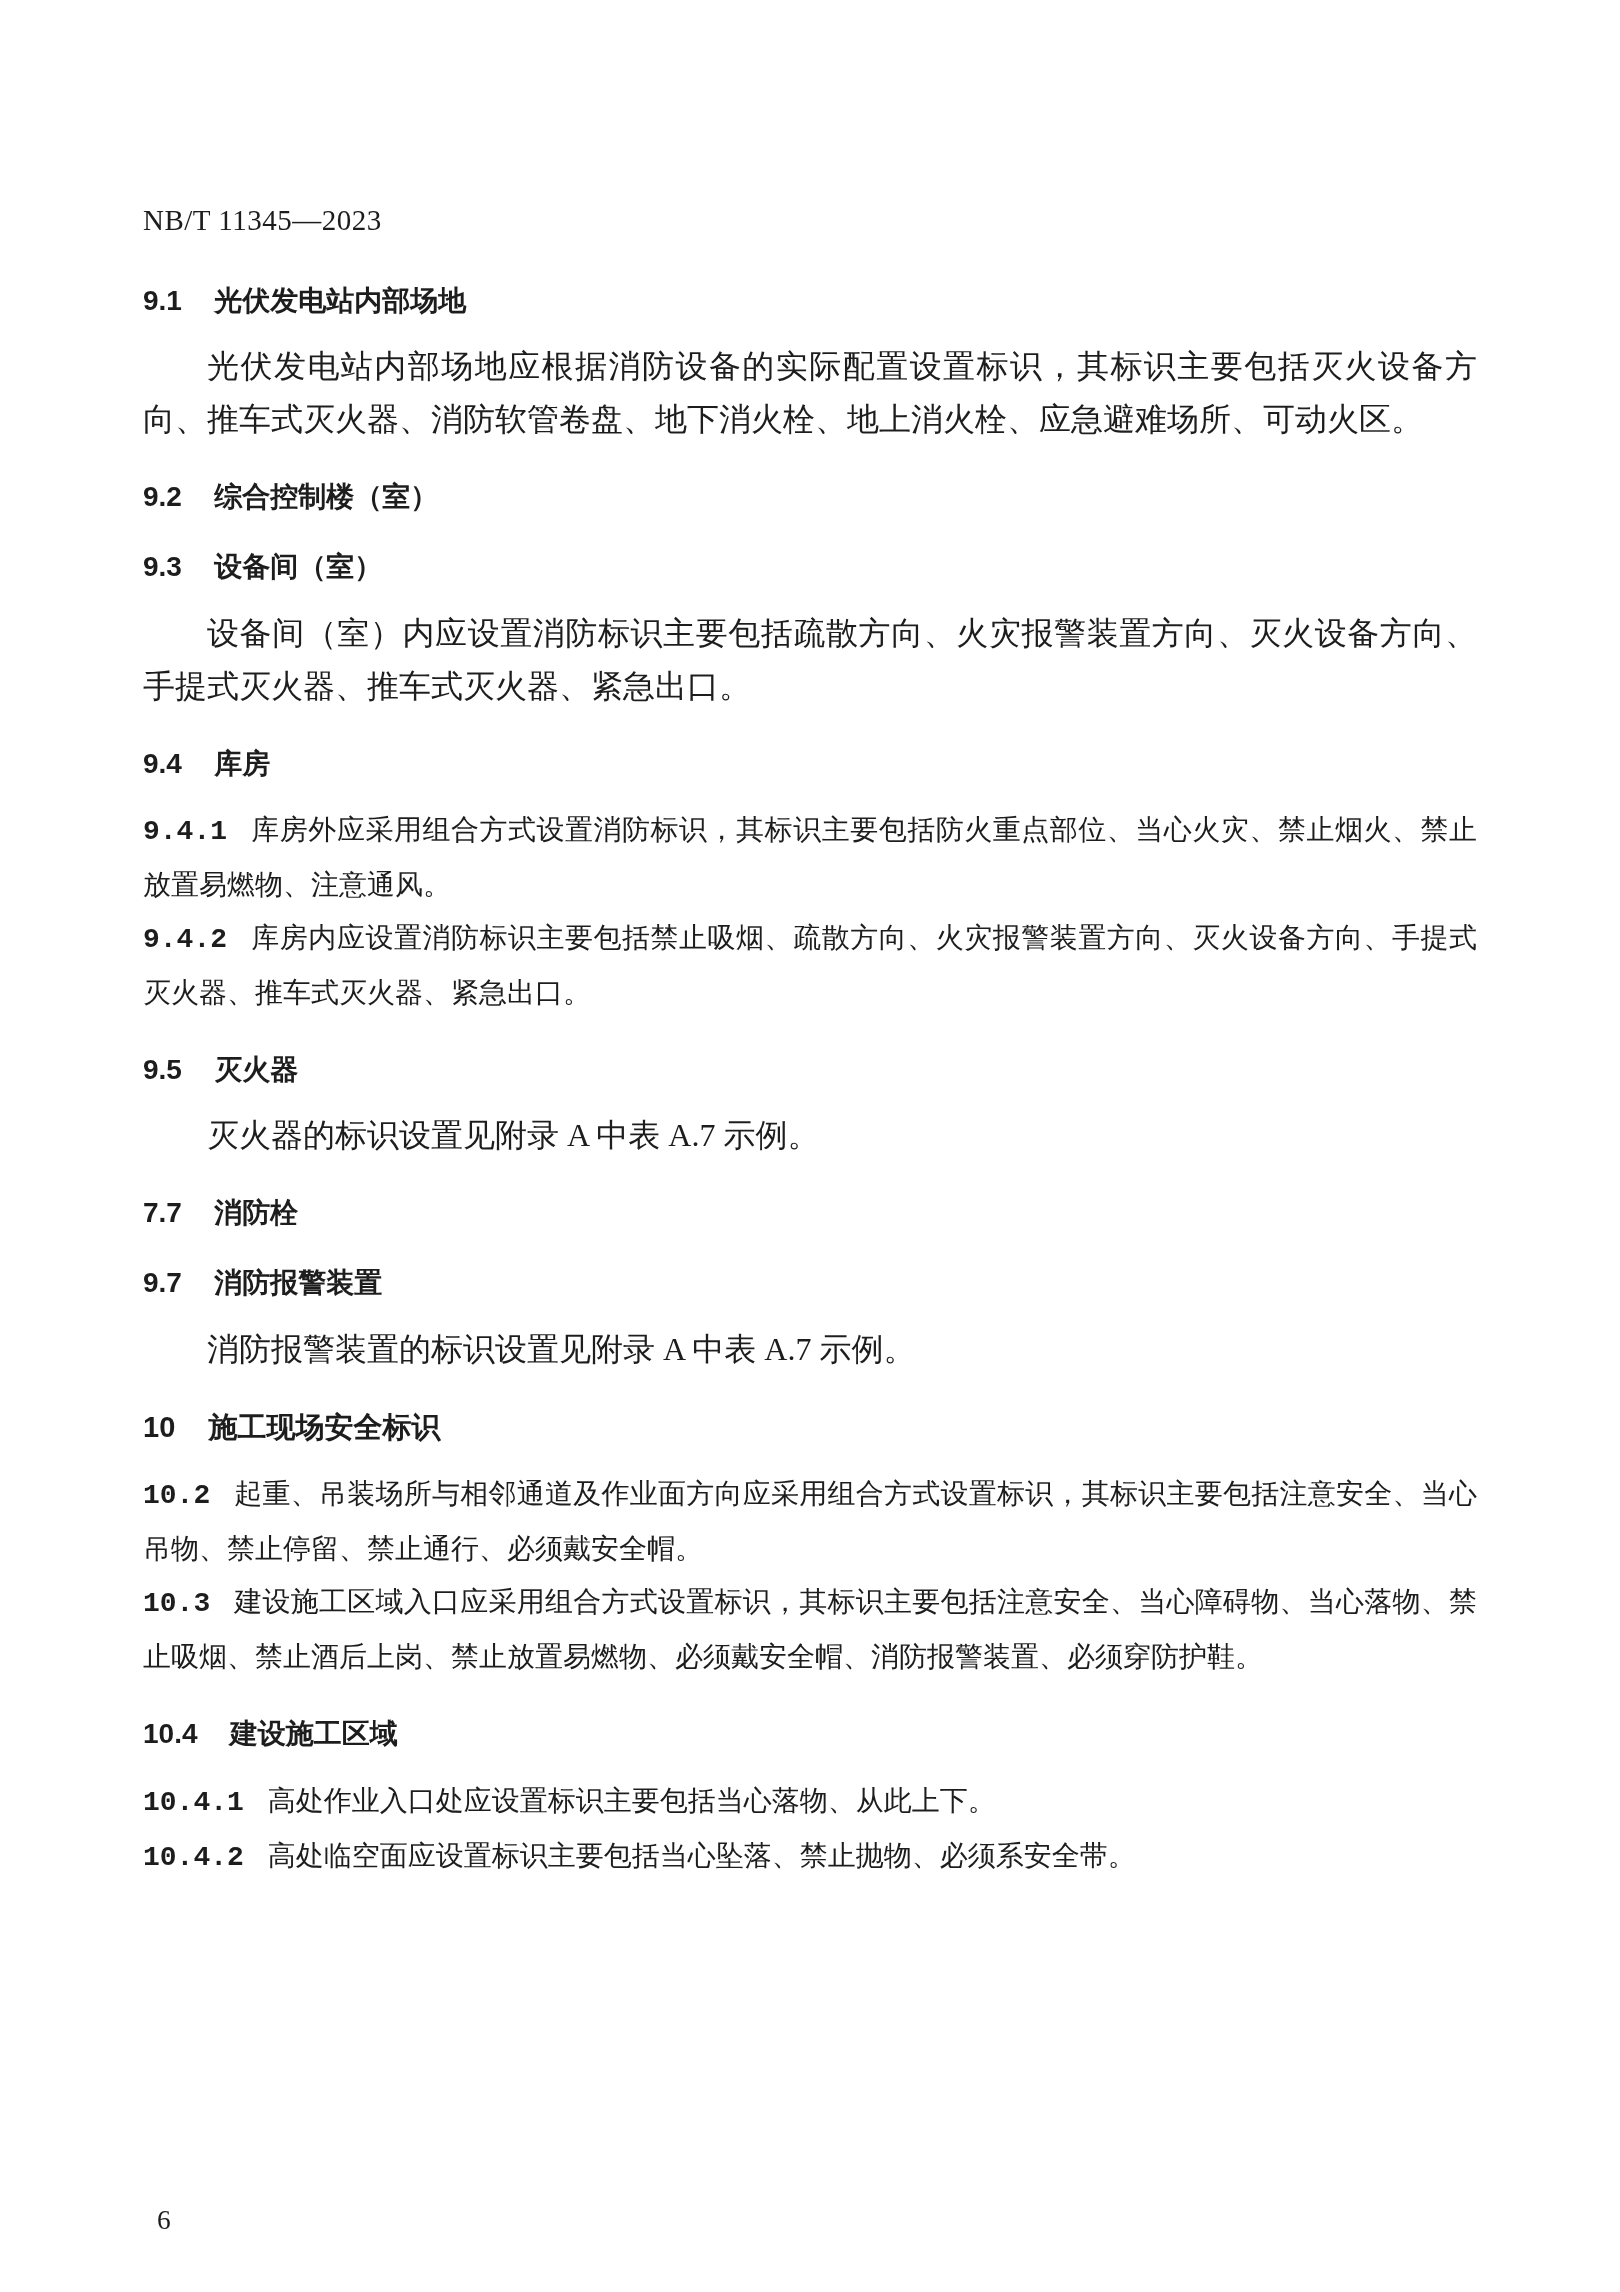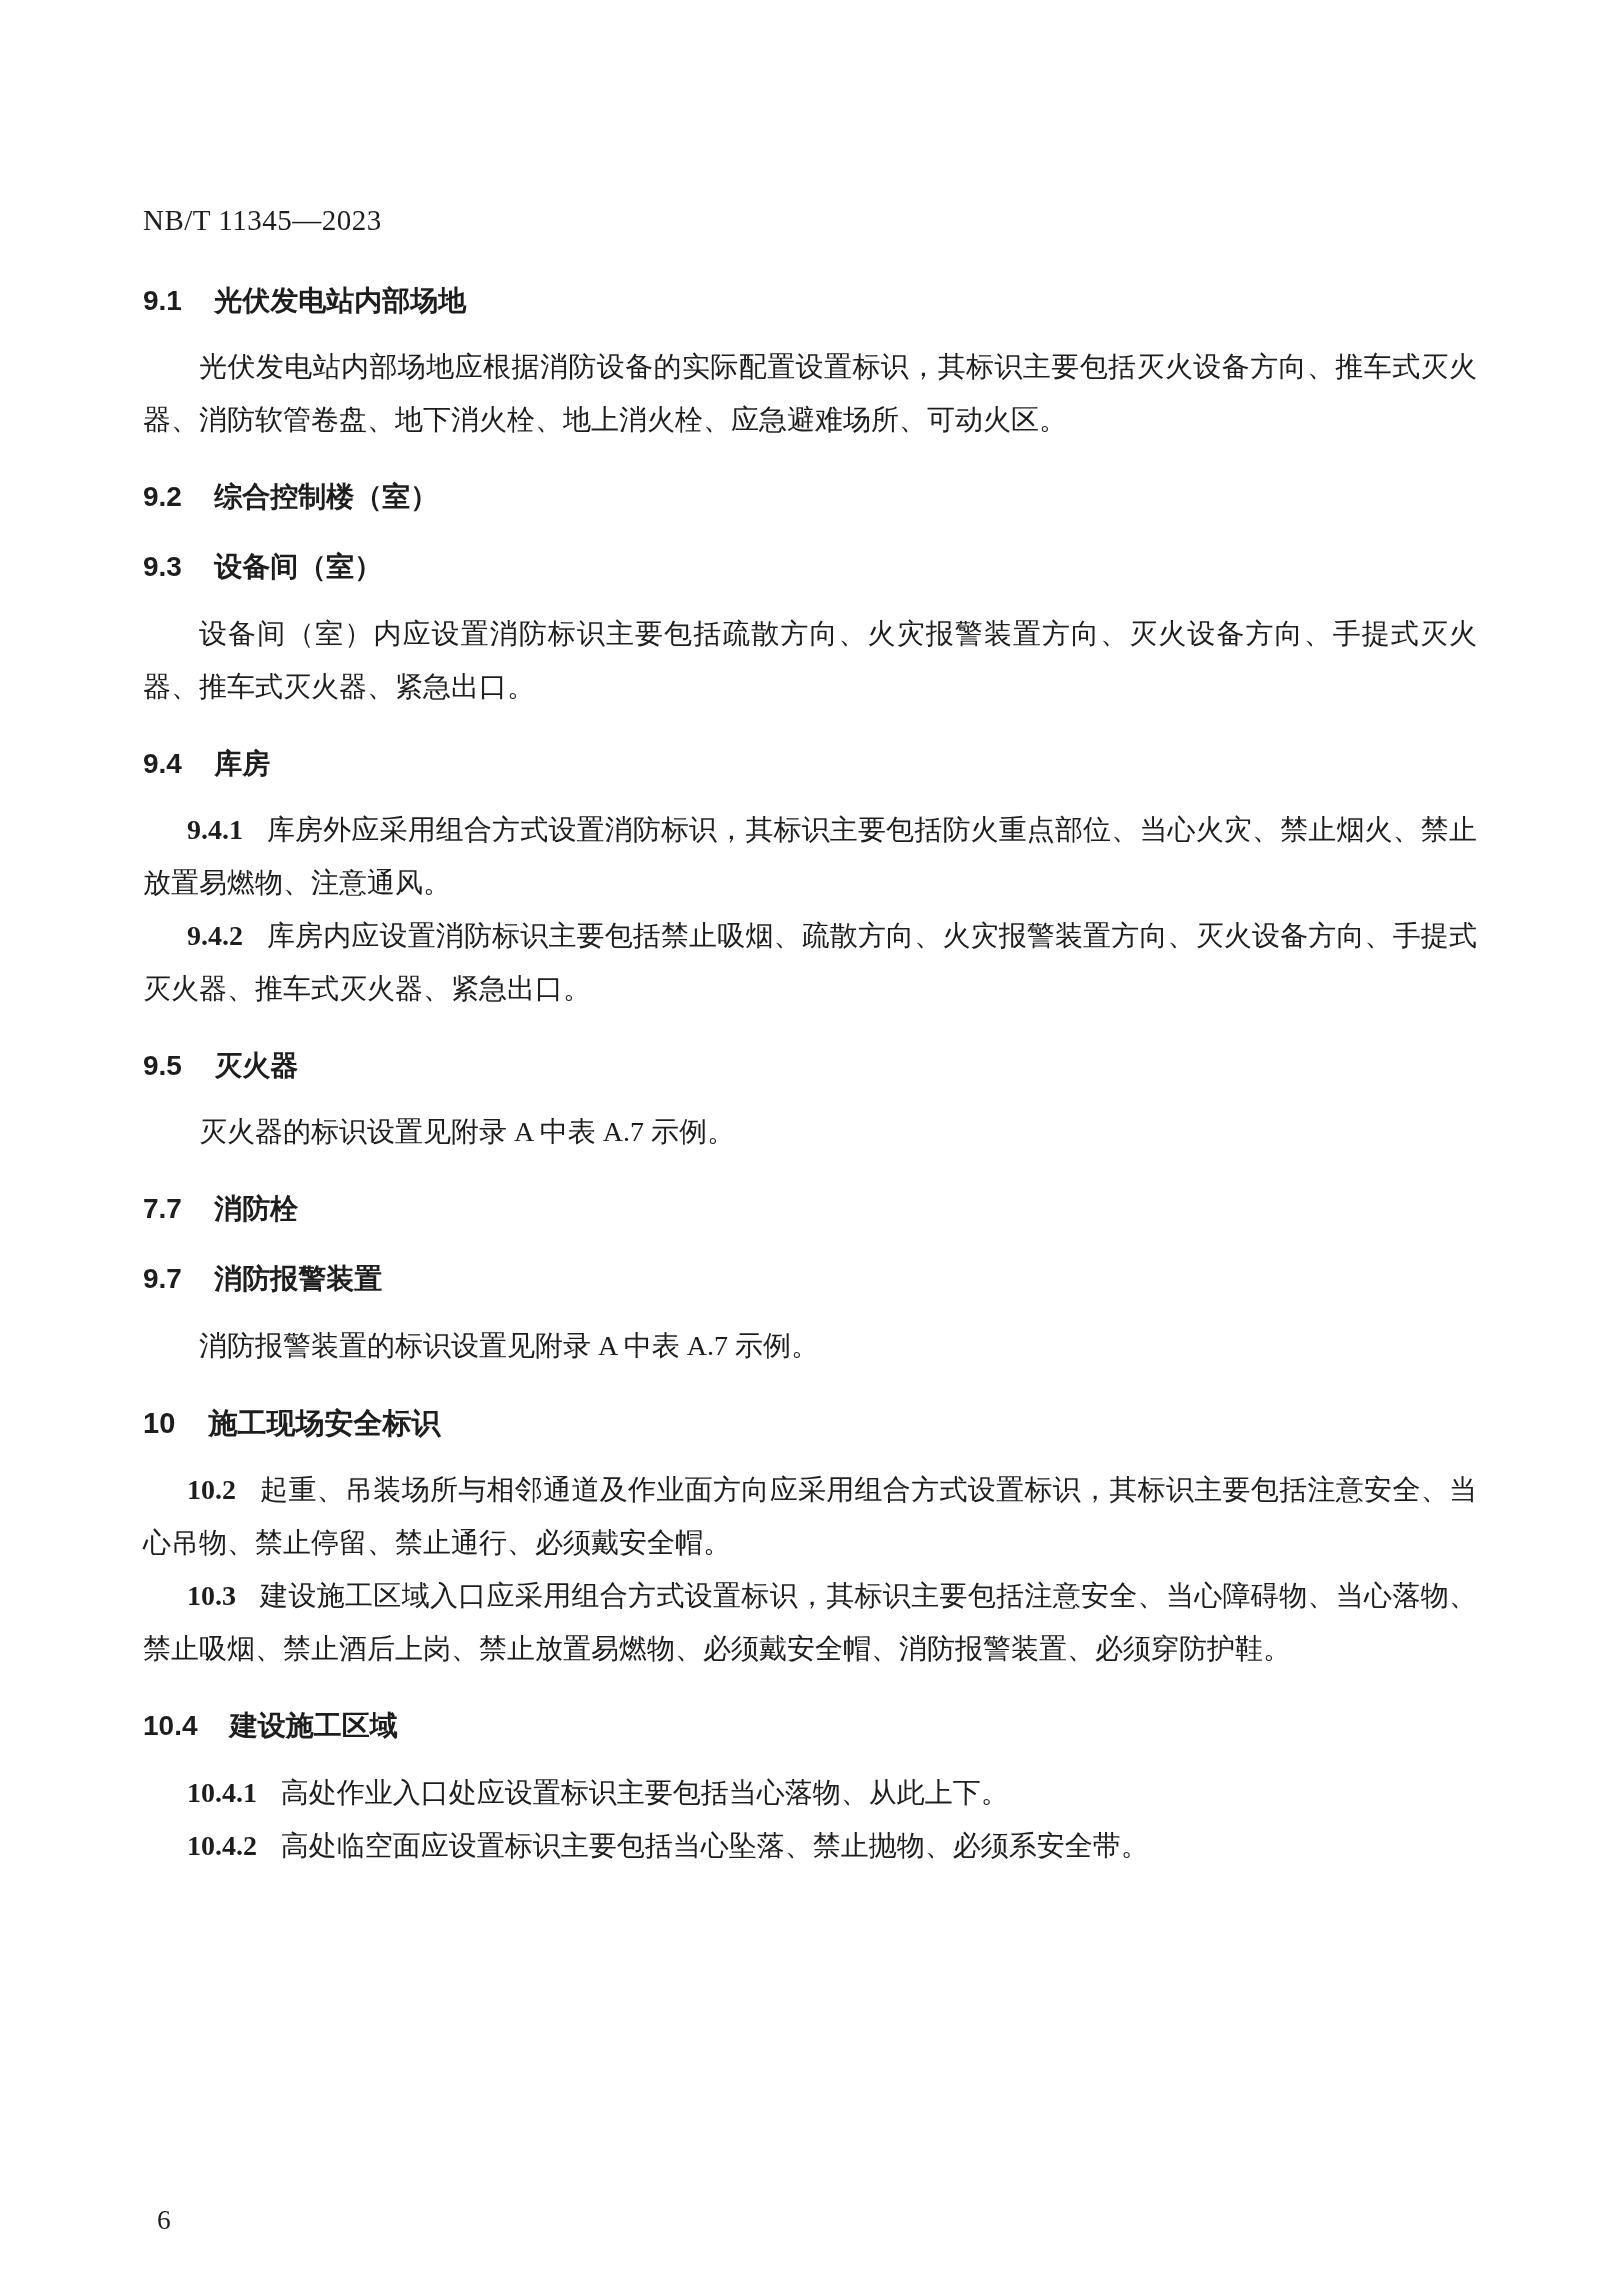--- a/index.html
+++ b/index.html
@@ -25,35 +25,34 @@
   .h1, .h2 {
     font-family: "Liberation Sans", "DejaVu Sans", sans-serif;
     font-weight: 700;
     font-size: 29px;
     margin: 32px 0 20.6px 0;
     line-height: 1.35;
   }
   .h2 { font-size: 28px; }
   .h1 .num, .h2 .num { margin-right: 1.15em; }
   .para {
-    font-size: 28px;
+    font-size: 32px;
     line-height: 53px;
     text-align: justify;
     text-indent: 2em;
   }
   .clause {
     font-size: 28px;
     line-height: 53px;
     text-align: justify;
   }
   .clause-num {
-    font-family: Liberation Serif, serif;
+    font-family: Liberation Mono, monospace;
     font-weight: 700;
     margin-right: 0.85em;
-    margin-left: 44px;
   }
   .page-number {
     position: absolute;
     left: 157px;
     bottom: 57px;
     font-size: 27.4px;
   }
 </style>
 </head>
 <body>

